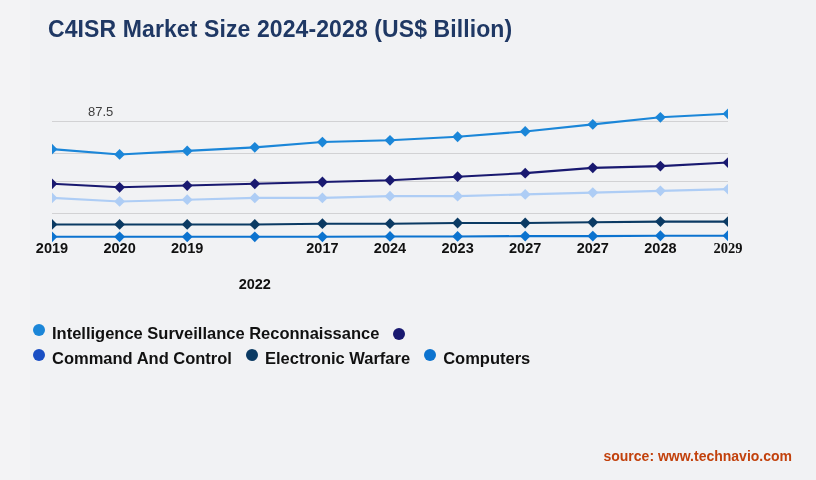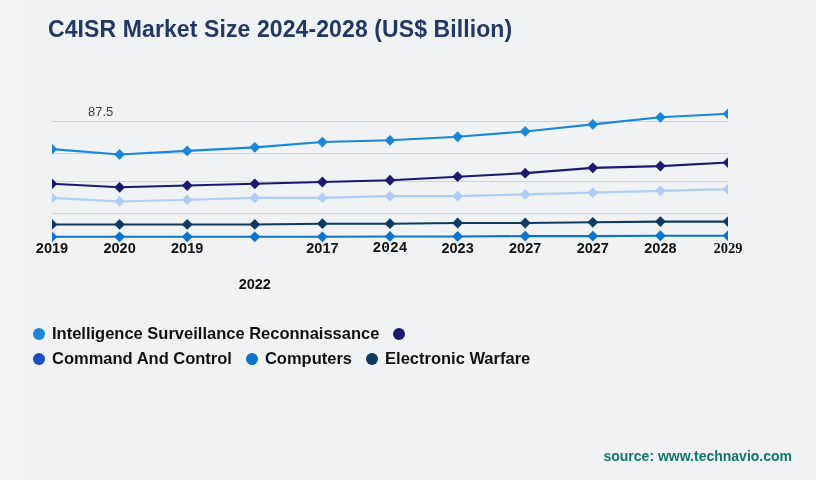--- a/index.html
+++ b/index.html
@@ -81,21 +81,21 @@
     width: 750px;
   }
   .legend-row {
     display: flex;
     align-items: center;
     height: 23px;
     margin-bottom: 2px;
   }
   .legend-item {
     display: flex;
-    align-items: center;
+    align-items: flex-start;
     margin-right: 14px;
     white-space: nowrap;
   }
   .legend-dot {
     width: 12px;
     height: 12px;
     border-radius: 50%;
     margin-right: 7px;
     flex: none;
   }
@@ -103,21 +103,21 @@
     font-size: 16.5px;
     font-weight: bold;
     color: #111111;
   }
   #source {
     position: absolute;
     right: 24px;
     bottom: 16px;
     font-size: 14px;
     font-weight: bold;
-    color: #0f766e;
+    color: #c2410c;
   }
 </style>
 </head>
 <body>
 
 <div id="page">
 
   <div id="left-band"></div>
 
   <div id="chart-title">C4ISR Market Size 2024-2028 (US$ Billion)</div>
@@ -203,21 +203,21 @@
   </div>
 
   <div id="data-label">87.5</div>
 
   <div id="x-axis">
       <div class="x-tick" style="left: 0px;">2019</div>
       <div class="x-tick" style="left: 67.6px; text-align: center;">2020</div>
       <div class="x-tick" style="left: 135.2px;">2019</div>
       <div class="x-tick" style="left: 202.8px; margin-top: 36px;">2022</div>
       <div class="x-tick" style="left: 270.4px;">2017</div>
-      <div class="x-tick" style="left: 338px; font-family: Liberation Mono, monospace;">2024</div>
+      <div class="x-tick" style="left: 338px;">2024</div>
       <div class="x-tick" style="left: 405.6px;">2023</div>
       <div class="x-tick" style="left: 473.2px;">2027</div>
       <div class="x-tick" style="left: 540.8px;">2027</div>
       <div class="x-tick" style="left: 608.4px;">2028</div>
       <div class="x-tick" style="left: 676px; font-family: Liberation Serif, serif;">2029</div>
     </div>
 
   <div id="legend">
       <div class="legend-row">
         <div class="legend-item">
@@ -227,25 +227,25 @@
         <div class="legend-item">
           <span class="legend-dot" style="background: rgb(25, 25, 112);"></span>
         </div>
       </div>
       <div class="legend-row">
         <div class="legend-item">
           <span class="legend-dot" style="background: rgb(26, 79, 196);"></span>
           <span class="legend-label">Command And Control</span>
         </div>
         <div class="legend-item">
+          <span class="legend-dot" style="background: rgb(11, 58, 99);"></span>
+          <span class="legend-label">Electronic Warfare</span>
+        </div>
+        <div class="legend-item">
           <span class="legend-dot" style="background: rgb(12, 115, 207);"></span>
           <span class="legend-label">Computers</span>
         </div>
-        <div class="legend-item">
-          <span class="legend-dot" style="background: rgb(11, 58, 99);"></span>
-          <span class="legend-label">Electronic Warfare</span>
-        </div>
       </div>
     </div>
 
   <div id="source">source: www.technavio.com</div>
 
 </div>
 
 </body></html>

